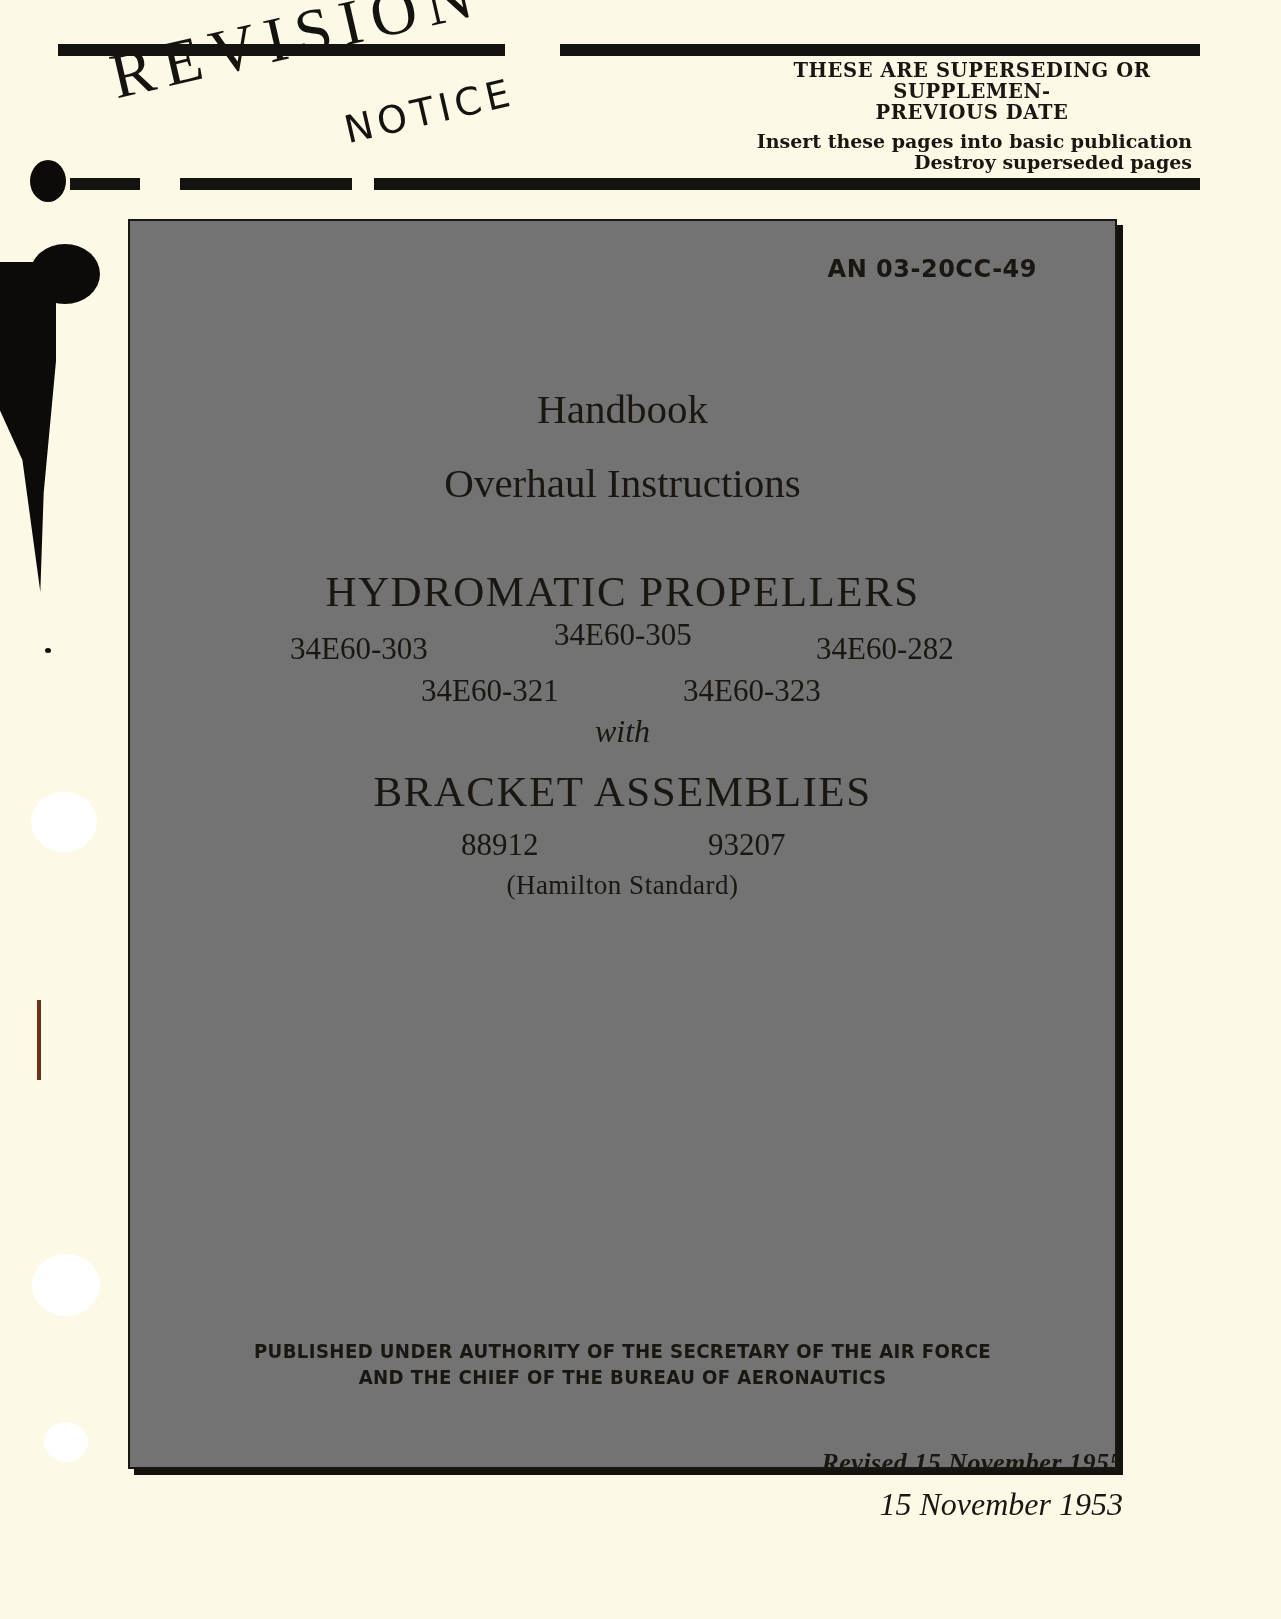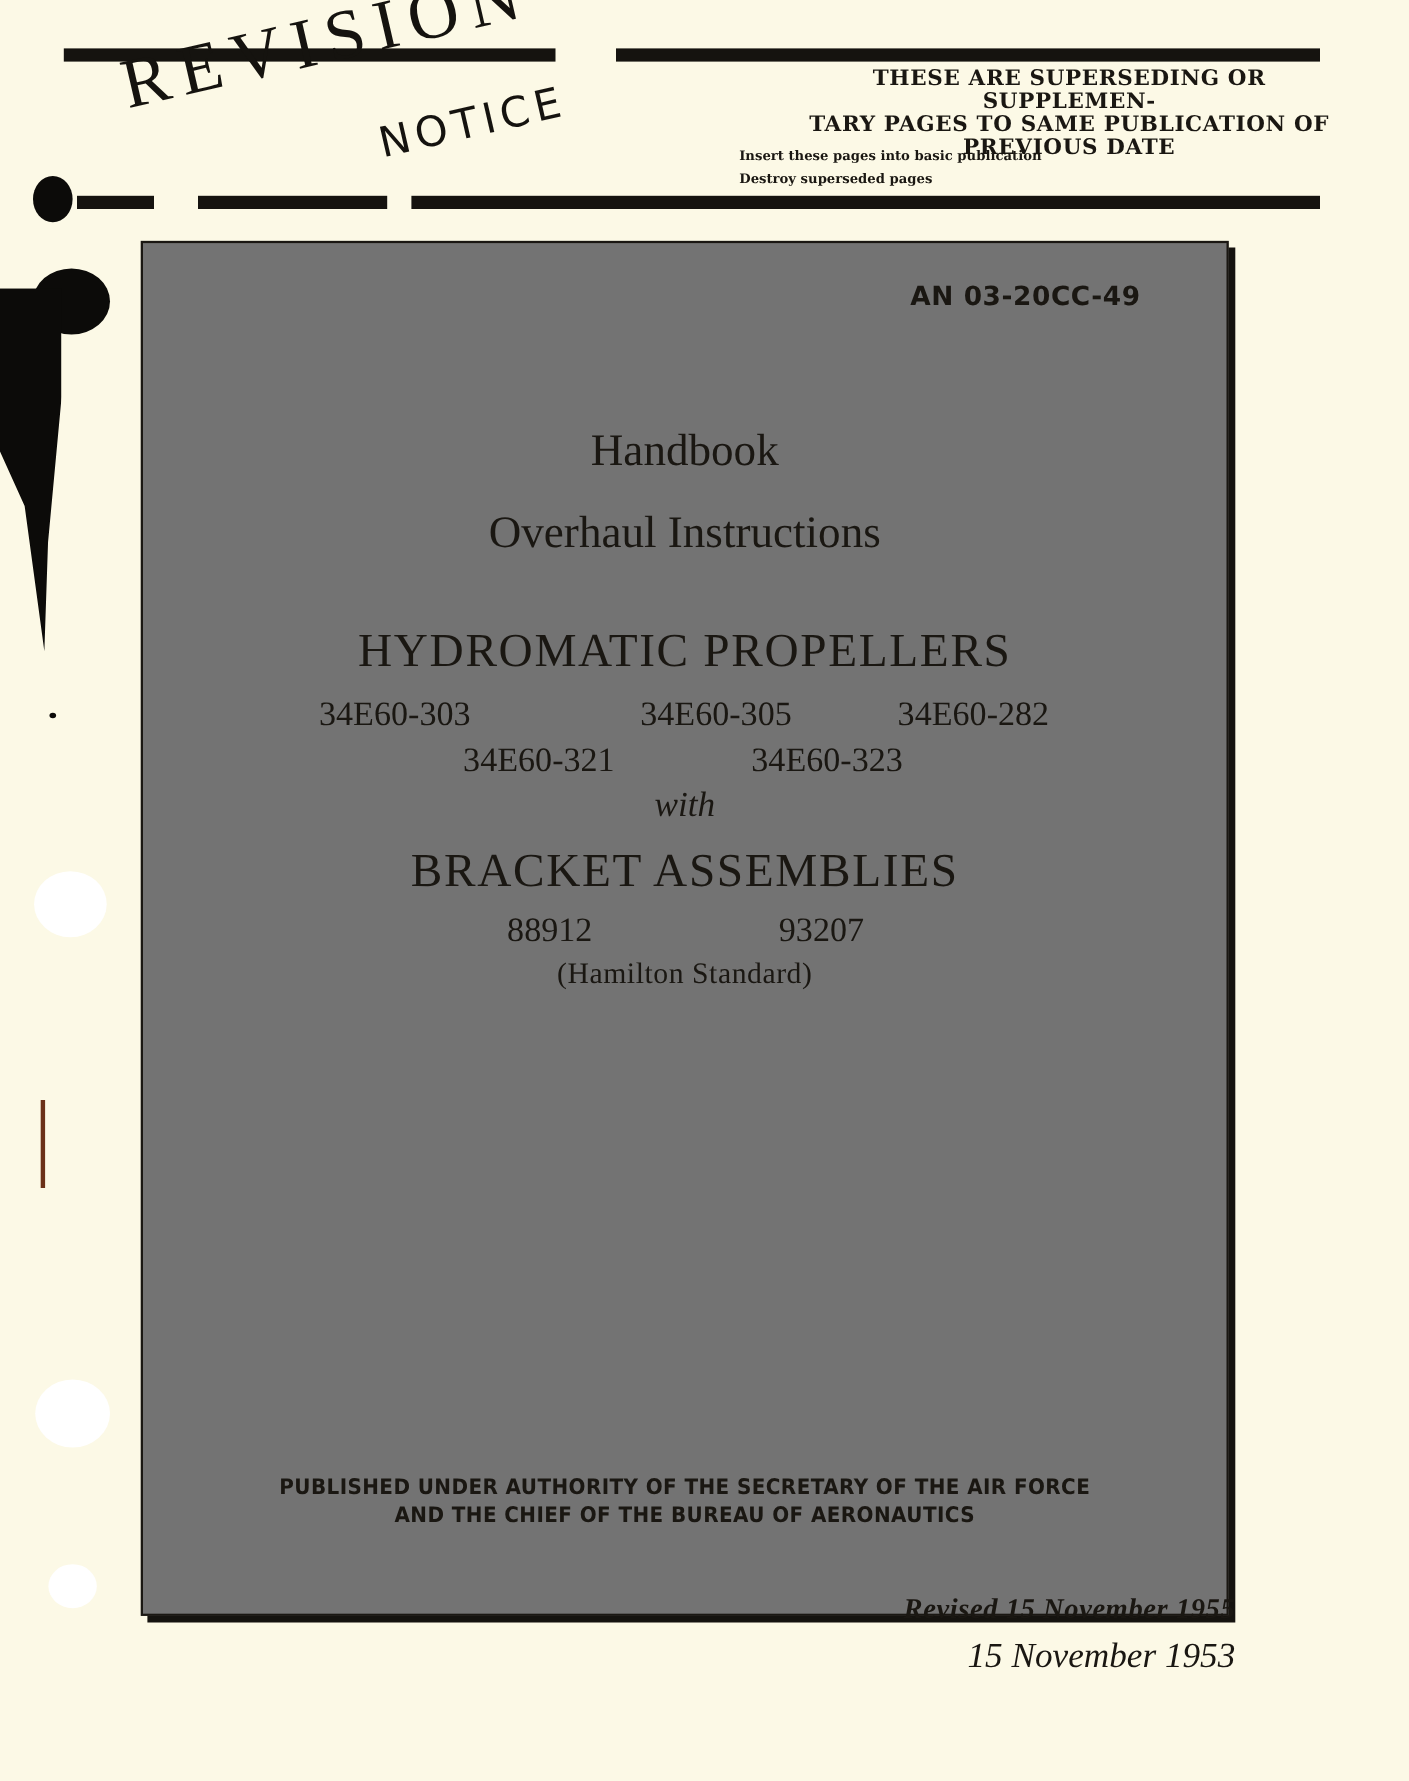--- a/index.html
+++ b/index.html
@@ -28,23 +28,23 @@
     white-space:nowrap;
   }
   .notice-head {
     position:absolute; left:712px; width:520px; top:60px;
     text-align:center;
     font-family:"DejaVu Serif", serif; font-weight:bold;
     font-size:19.5px; line-height:21px; letter-spacing:0.6px;
   }
   .notice-sub {
     position:absolute; left:672px; width:520px; top:131px;
-    text-align:left;
+    text-align:right;
     font-family:"DejaVu Serif", serif; font-weight:bold;
-    font-size:12px; line-height:21px;
+    font-size:19px; line-height:21px;
   }
 
   
   .hole { position:absolute; border-radius:50%; background:#ffffff; }
   .blackhole { position:absolute; border-radius:50%; background:#0c0b09; }
   .stain { position:absolute; background:#0c0b09; }
 
   
   .frame {
     position:absolute; left:128px; top:219px; width:985px; height:1246px;
@@ -85,21 +85,20 @@
 
 <div class="abs" style="left:140px; top:172px; width:40px; height:22px; background:#fcf9e6;"></div>
 <div class="abs" style="left:352px; top:172px; width:22px; height:22px; background:#fcf9e6;"></div>
 <div class="abs" style="left:505px; top:40px; width:55px; height:20px; background:#fcf9e6;"></div>
 
 <div class="rev-word">REVISION</div>
 <div class="notice-word">NOTICE</div>
 
 <div class="notice-head">
   <div>THESE ARE SUPERSEDING OR SUPPLEMEN-</div>
-  <div>TARY PAGES TO SAME PUBLICATION OF</div>
   <div>PREVIOUS DATE</div>
 </div>
 <div class="notice-sub">
   <div>Insert these pages into basic publication</div>
   <div>Destroy superseded pages</div>
 </div>
 
 <div class="blackhole" style="left:30px; top:160px; width:36px; height:42px;"></div>
 <div class="blackhole" style="left:30px; top:244px; width:70px; height:60px;"></div>
 <div class="stain" style="left:0; top:262px; width:56px; height:330px; clip-path:polygon(0 0,100% 0,100% 30%,78% 70%,72% 100%,40% 60%,0 45%);"></div>
@@ -110,21 +109,21 @@
 <div class="hole" style="left:44px; top:1422px; width:44px; height:40px;"></div>
 
 <div class="frame">
   <div class="an-num">AN 03-20CC-49</div>
 
   <div class="center t-handbook">Handbook</div>
   <div class="center t-overhaul">Overhaul Instructions</div>
   <div class="center t-hydro">HYDROMATIC PROPELLERS</div>
 
   <div class="pn" style="left:160px; top:410px;">34E60-303</div>
-  <div class="pn" style="left:424px; top:410px;margin-left:28px;">34E60-305</div>
+  <div class="pn" style="left:424px; top:396px;">34E60-305</div>
   <div class="pn" style="left:686px; top:410px;">34E60-282</div>
   <div class="pn" style="left:291px; top:452px;">34E60-321</div>
   <div class="pn" style="left:553px; top:452px;">34E60-323</div>
 
   <div class="center t-with">with</div>
   <div class="center t-bracket">BRACKET ASSEMBLIES</div>
 
   <div class="pn" style="left:331px; top:606px;">88912</div>
   <div class="pn" style="left:578px; top:606px;">93207</div>
 

